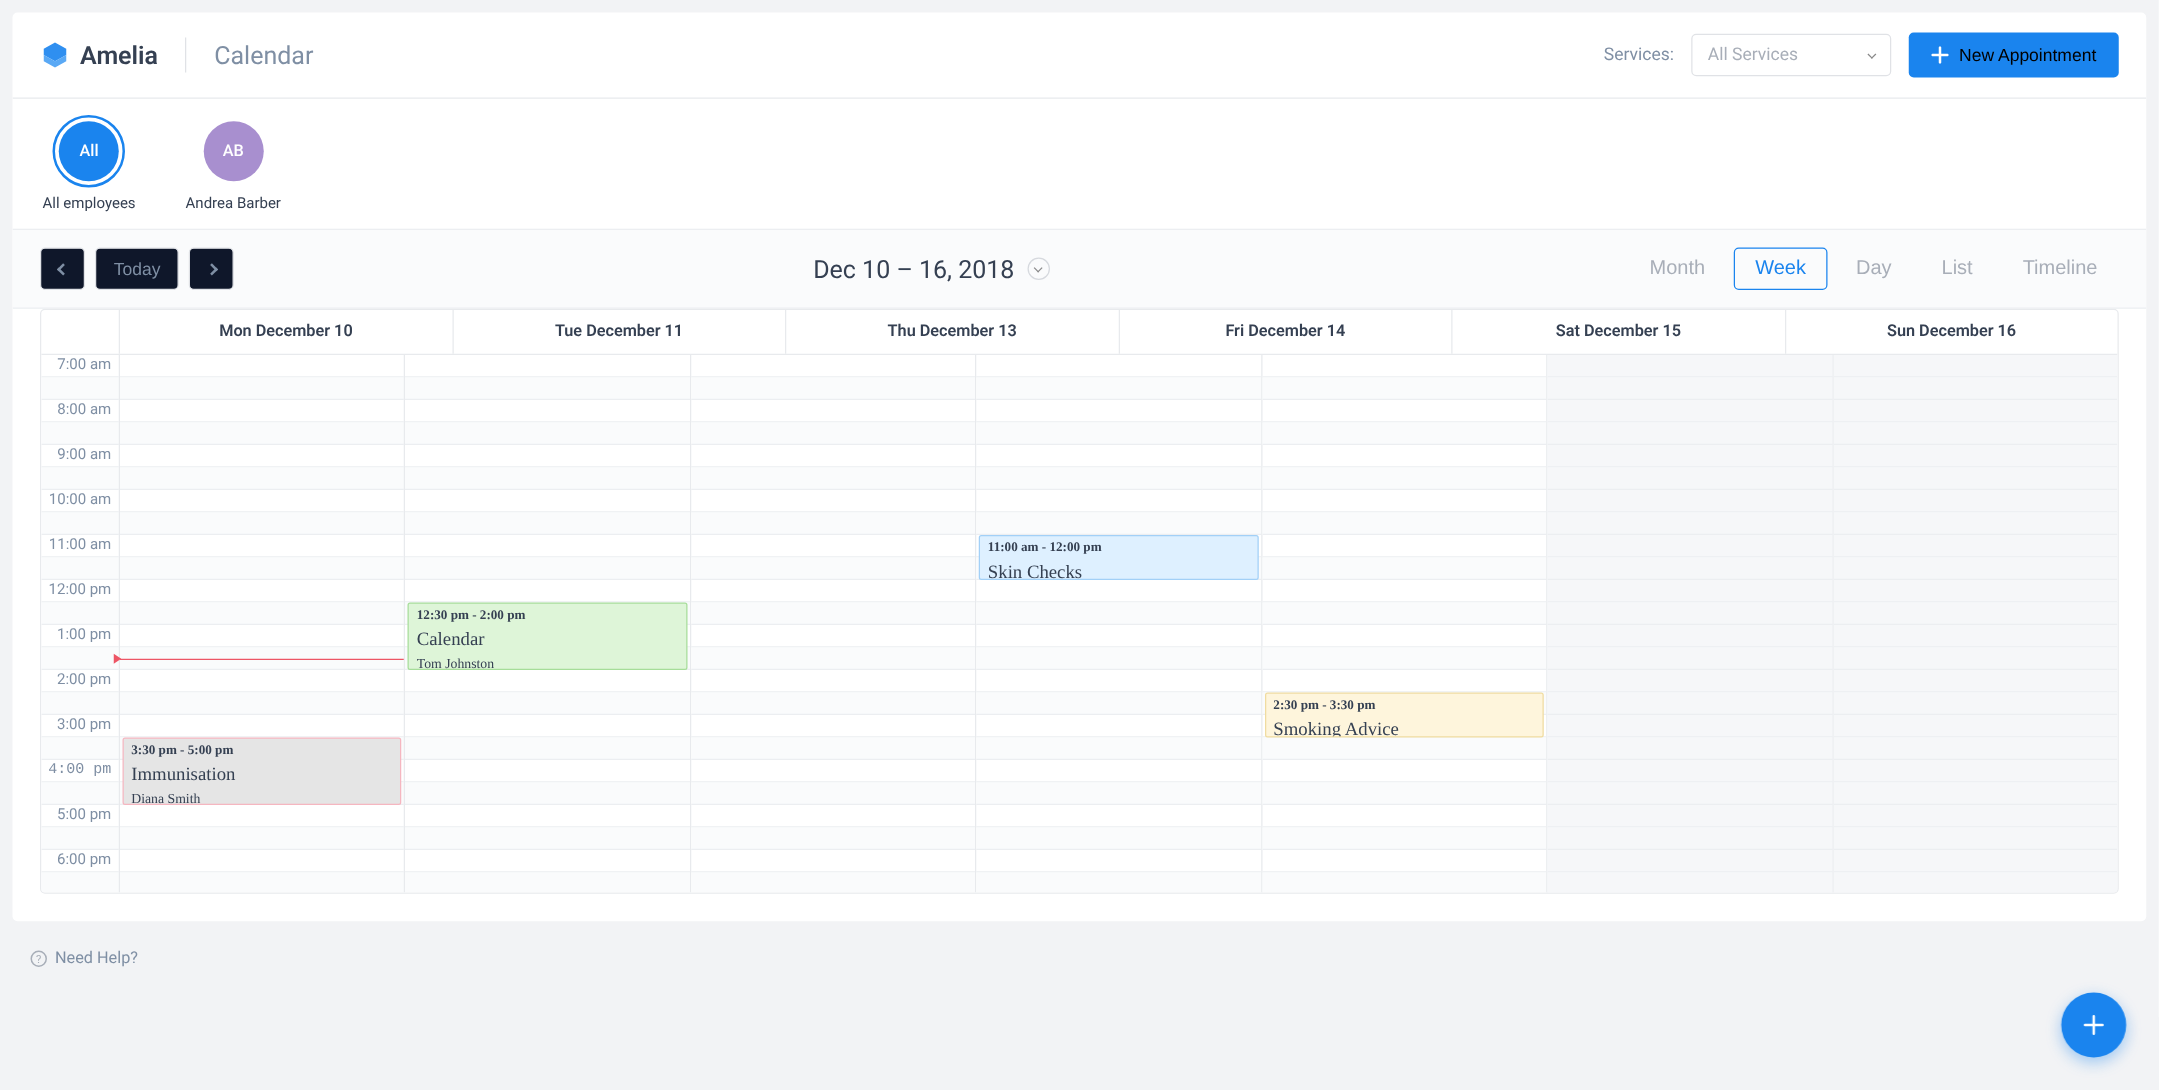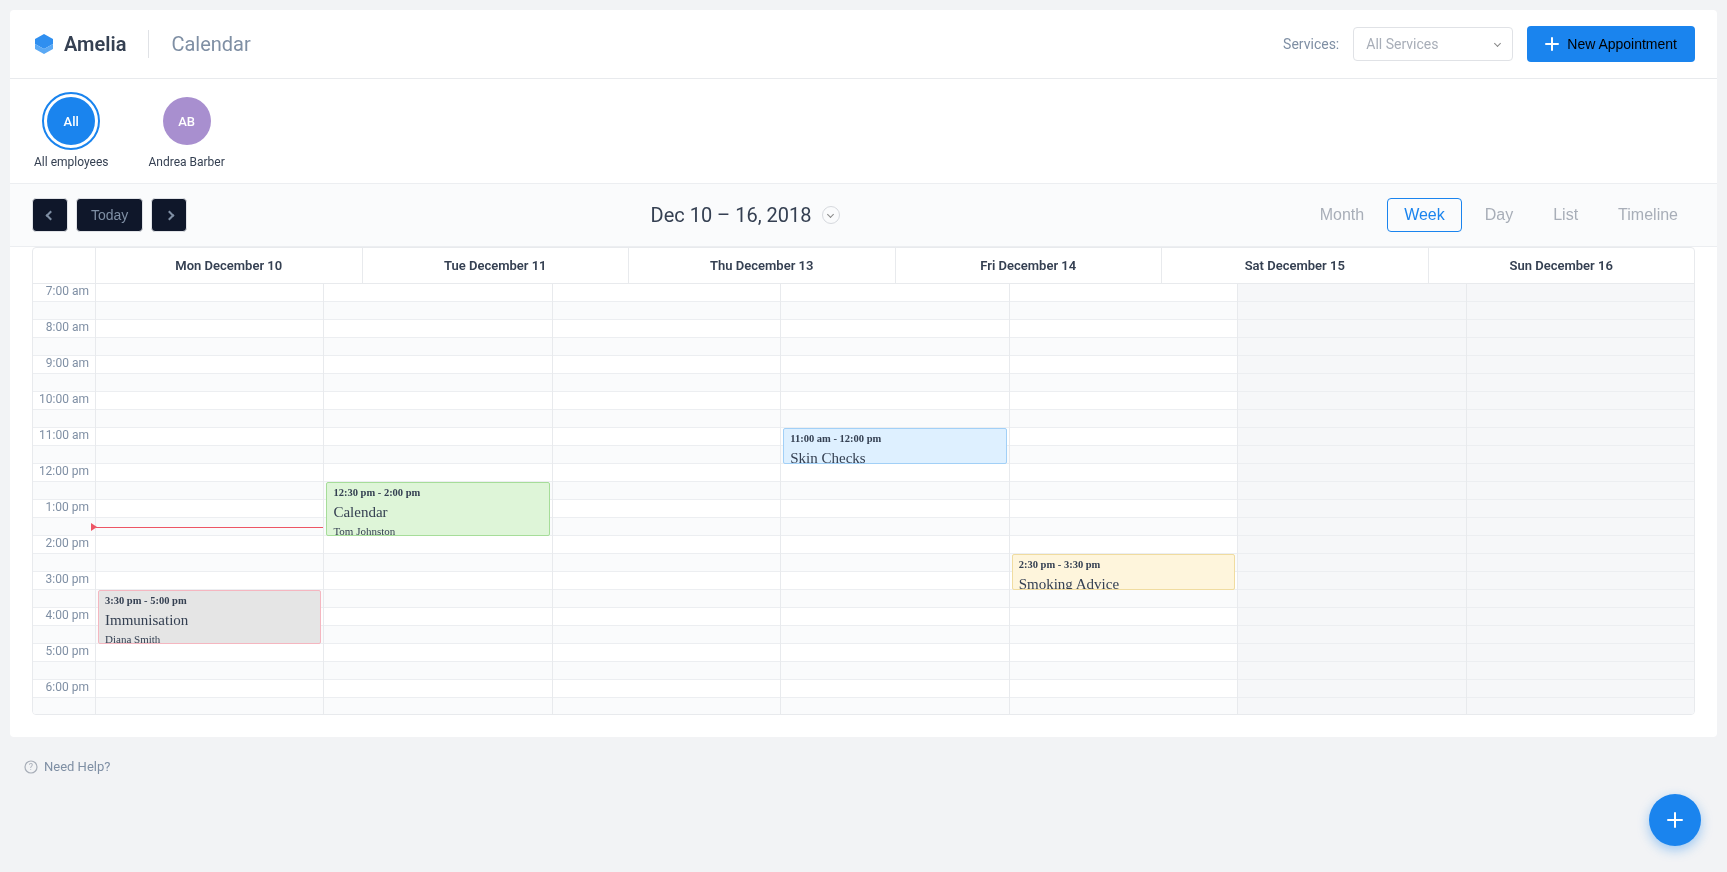--- a/index.html
+++ b/index.html
@@ -206,21 +206,21 @@
             <div class="time-slot" style="height: 18px;">11:00 am</div>
             <div class="time-slot-half"></div>
             <div class="time-slot" style="height: 18px;">12:00 pm</div>
             <div class="time-slot-half"></div>
             <div class="time-slot" style="height: 18px;">1:00 pm</div>
             <div class="time-slot-half"></div>
             <div class="time-slot" style="height: 18px;">2:00 pm</div>
             <div class="time-slot-half"></div>
             <div class="time-slot" style="height: 18px;">3:00 pm</div>
             <div class="time-slot-half"></div>
-            <div class="time-slot" style="height: 18px;">4:00 pm</div>
+            <div class="time-slot" style="height: 18px; font-family: Liberation Mono, monospace;">4:00 pm</div>
             <div class="time-slot-half"></div>
             <div class="time-slot" style="height: 18px;">5:00 pm</div>
             <div class="time-slot-half"></div>
             <div class="time-slot" style="height: 18px;">6:00 pm</div>
             <div class="time-slot-half"></div>
           </div>
       <div class="day-col">
             <div class="hour-row"></div>
             <div class="half-row"></div>
             <div class="hour-row"></div>

